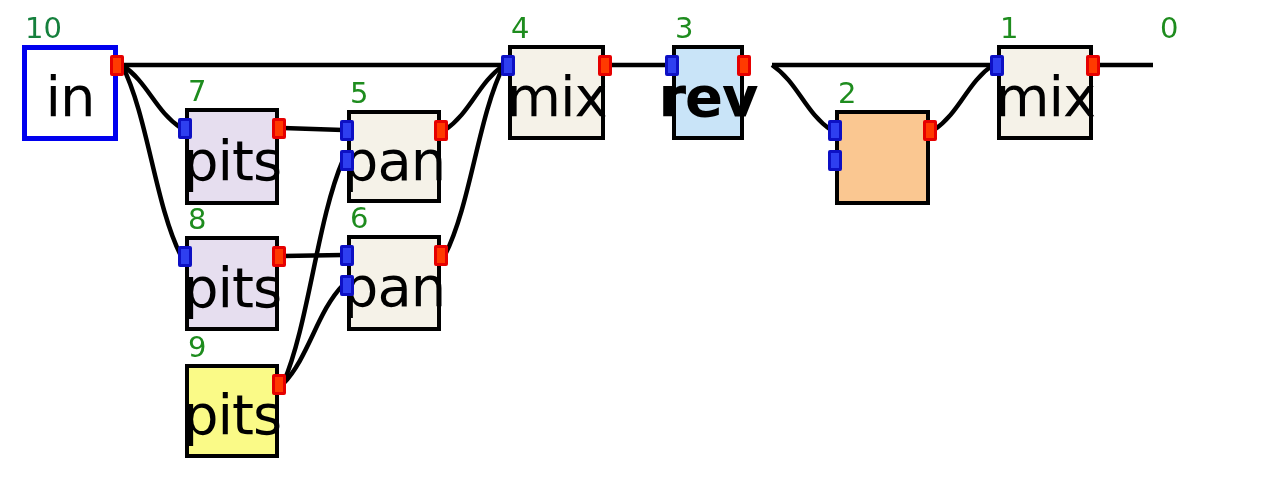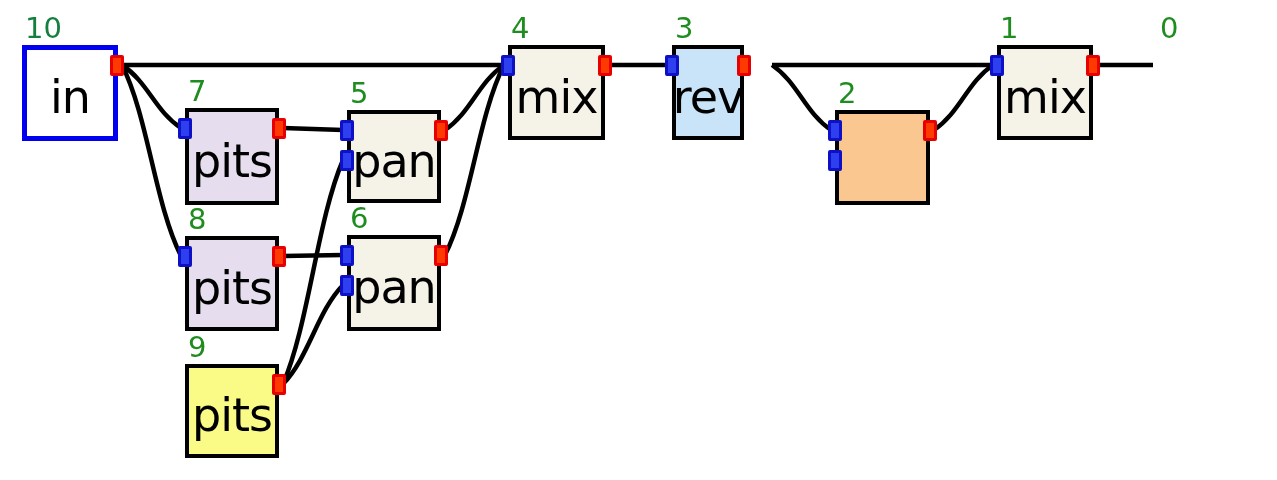--- a/index.html
+++ b/index.html
@@ -11,21 +11,21 @@
     overflow:hidden;
   }
   #edge-layer{position:absolute;left:0;top:0;z-index:1;}
   .node{
     position:absolute;
     box-sizing:border-box;
     display:flex;align-items:center;justify-content:center;
     z-index:2;
   }
   .node .label{
-    font-size:46px;
+    font-size:56px;
     line-height:1;
     padding-top:8px;
     color:#000000;
     letter-spacing:-1px;
     text-align:right;
   }
   .node-number{
     position:absolute;
     font-size:29px;
     line-height:30px;
@@ -98,21 +98,21 @@
       <div class="label" style="color: rgb(0, 0, 0);">pits</div>
       <div class="port out" style="top: 6px; background: rgb(255, 58, 0); border: 3px solid rgb(230, 0, 0);"></div>
     </div>
     <div class="node-number" style="left: 511px; top: 13px; color: rgb(30, 140, 30);">4</div>
     <div class="node" style="left: 508px; top: 45px; width: 97px; height: 95px; background: rgb(245, 242, 232); border: 4px solid rgb(0, 0, 0);">
       <div class="label" style="color: rgb(0, 0, 0);">mix</div>
       <div class="port in" style="top: 6px; background: rgb(46, 63, 240); border: 3px solid rgb(13, 16, 196);"></div>
       <div class="port out" style="top: 6px; background: rgb(255, 58, 0); border: 3px solid rgb(230, 0, 0);"></div>
     </div>
     <div class="node-number" style="left: 675px; top: 13px; color: rgb(30, 140, 30);">3</div>
-    <div class="node" style="left: 672px; top: 45px; width: 72px; height: 95px; background: rgb(201, 228, 248); border: 4px solid rgb(0, 0, 0);">
+    <div class="node" style="left: 672px; top: 45px; width: 72px; height: 95px; background: rgb(201, 228, 248); border: 4px solid rgb(0, 0, 0); font-weight: bold;">
       <div class="label" style="color: rgb(0, 0, 0);">rev</div>
       <div class="port in" style="top: 6px; background: rgb(46, 63, 240); border: 3px solid rgb(13, 16, 196);"></div>
       <div class="port out" style="top: 6px; background: rgb(255, 58, 0); border: 3px solid rgb(230, 0, 0);"></div>
     </div>
     <div class="node-number" style="left: 838px; top: 78px; color: rgb(30, 140, 30);">2</div>
     <div class="node" style="left: 835px; top: 110px; width: 95px; height: 95px; background: rgb(250, 199, 145); border: 4px solid rgb(0, 0, 0);">
       <div class="port in" style="top: 6px; background: rgb(46, 63, 240); border: 3px solid rgb(13, 16, 196);"></div>
       <div class="port in" style="top: 36px; background: rgb(46, 63, 240); border: 3px solid rgb(13, 16, 196);"></div>
       <div class="port out" style="top: 6px; background: rgb(255, 58, 0); border: 3px solid rgb(230, 0, 0);"></div>
     </div>

